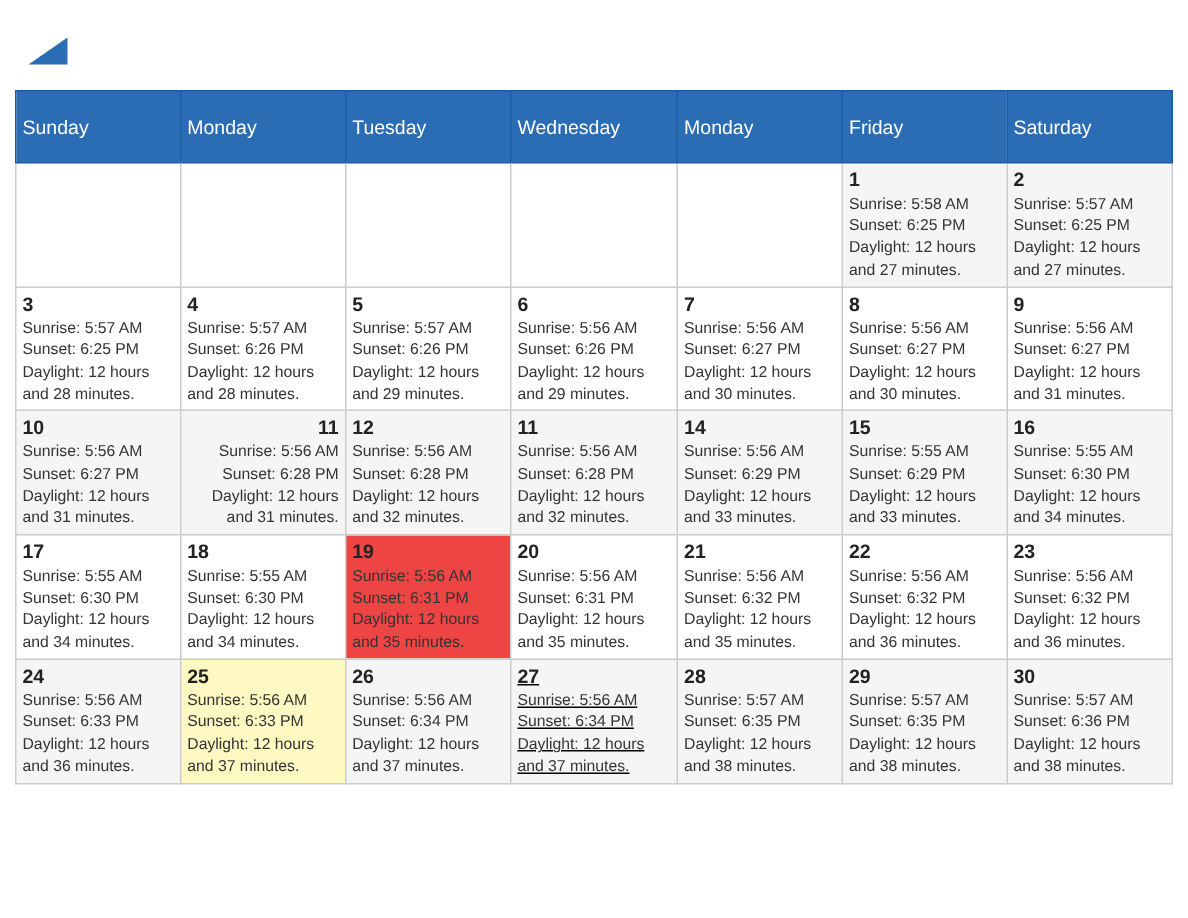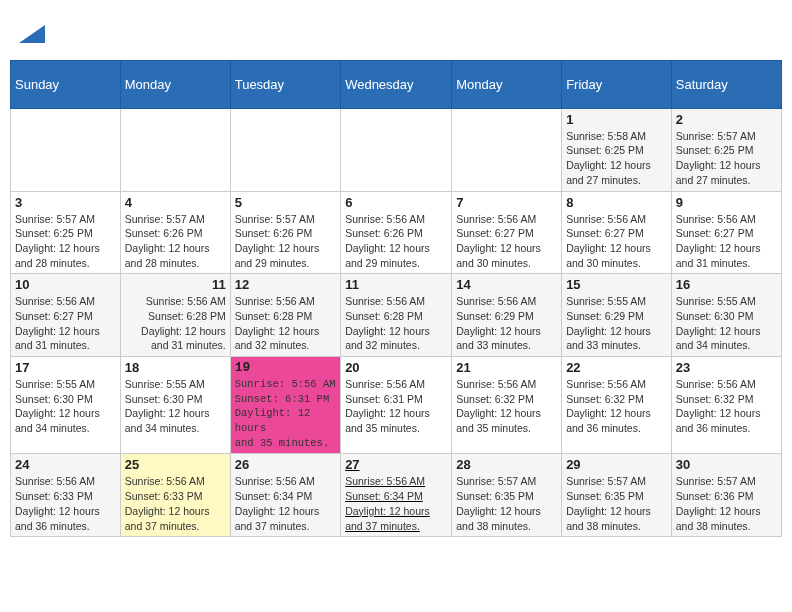--- a/index.html
+++ b/index.html
@@ -201,21 +201,21 @@
       </tr>
       <tr>
         <td style="background: rgb(255, 255, 255);">
           <span class="day-number">17</span>
           <div class="day-info">Sunrise: 5:55 AM<br>Sunset: 6:30 PM<br>Daylight: 12 hours<br>and 34 minutes.</div>
         </td>
         <td style="background: rgb(255, 255, 255);">
           <span class="day-number">18</span>
           <div class="day-info">Sunrise: 5:55 AM<br>Sunset: 6:30 PM<br>Daylight: 12 hours<br>and 34 minutes.</div>
         </td>
-        <td style="background: #ec4899; font-family: Liberation Mono, monospace;">
+        <td style="background: #ef4444;">
           <span class="day-number">19</span>
           <div class="day-info">Sunrise: 5:56 AM<br>Sunset: 6:31 PM<br>Daylight: 12 hours<br>and 35 minutes.</div>
         </td>
         <td style="background: rgb(255, 255, 255);">
           <span class="day-number">20</span>
           <div class="day-info">Sunrise: 5:56 AM<br>Sunset: 6:31 PM<br>Daylight: 12 hours<br>and 35 minutes.</div>
         </td>
         <td style="background: rgb(255, 255, 255);">
           <span class="day-number">21</span>
           <div class="day-info">Sunrise: 5:56 AM<br>Sunset: 6:32 PM<br>Daylight: 12 hours<br>and 35 minutes.</div>

